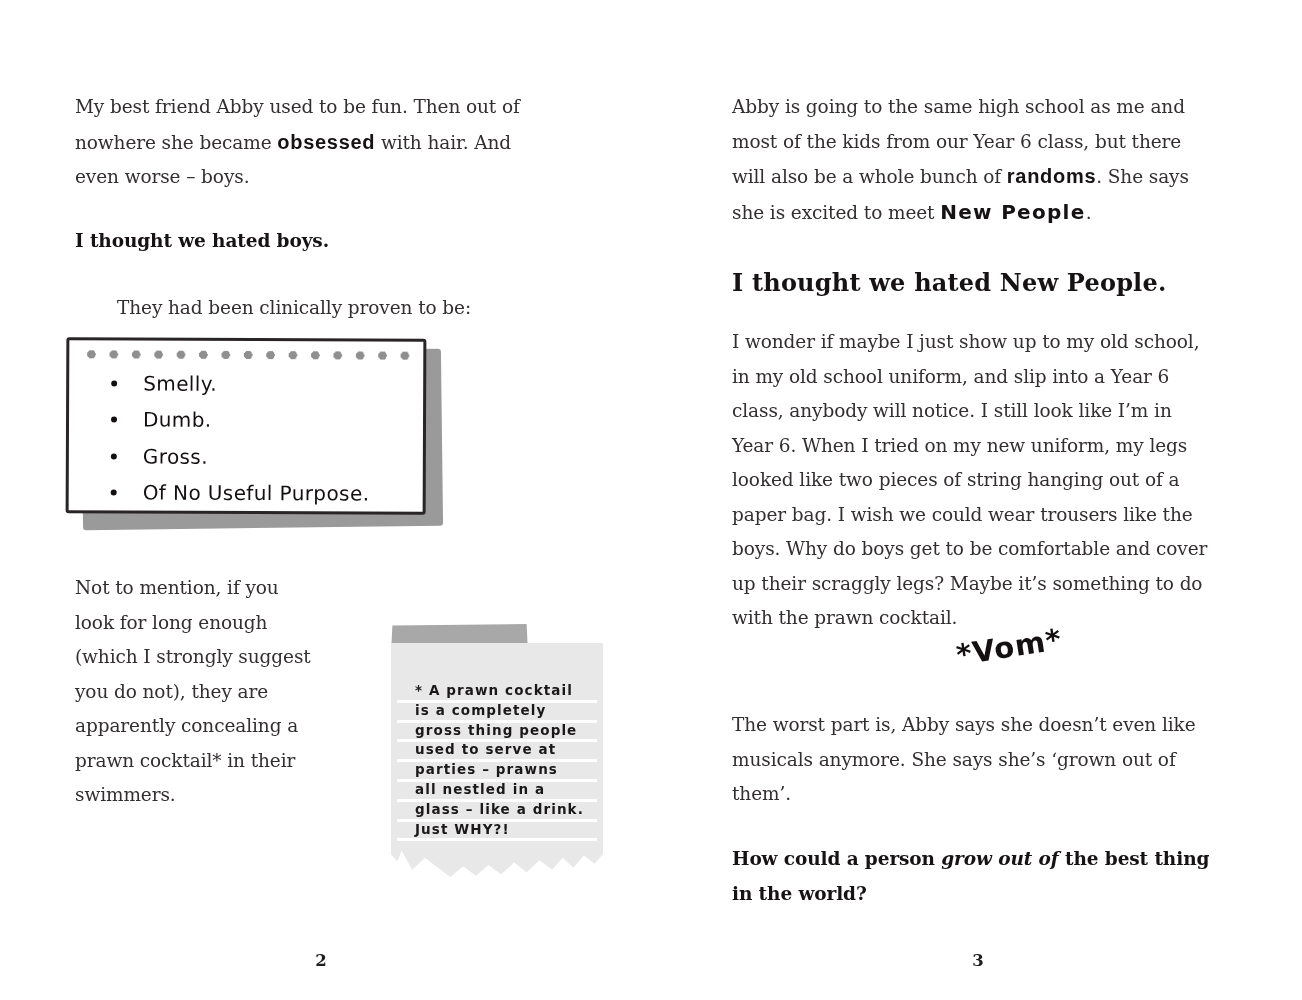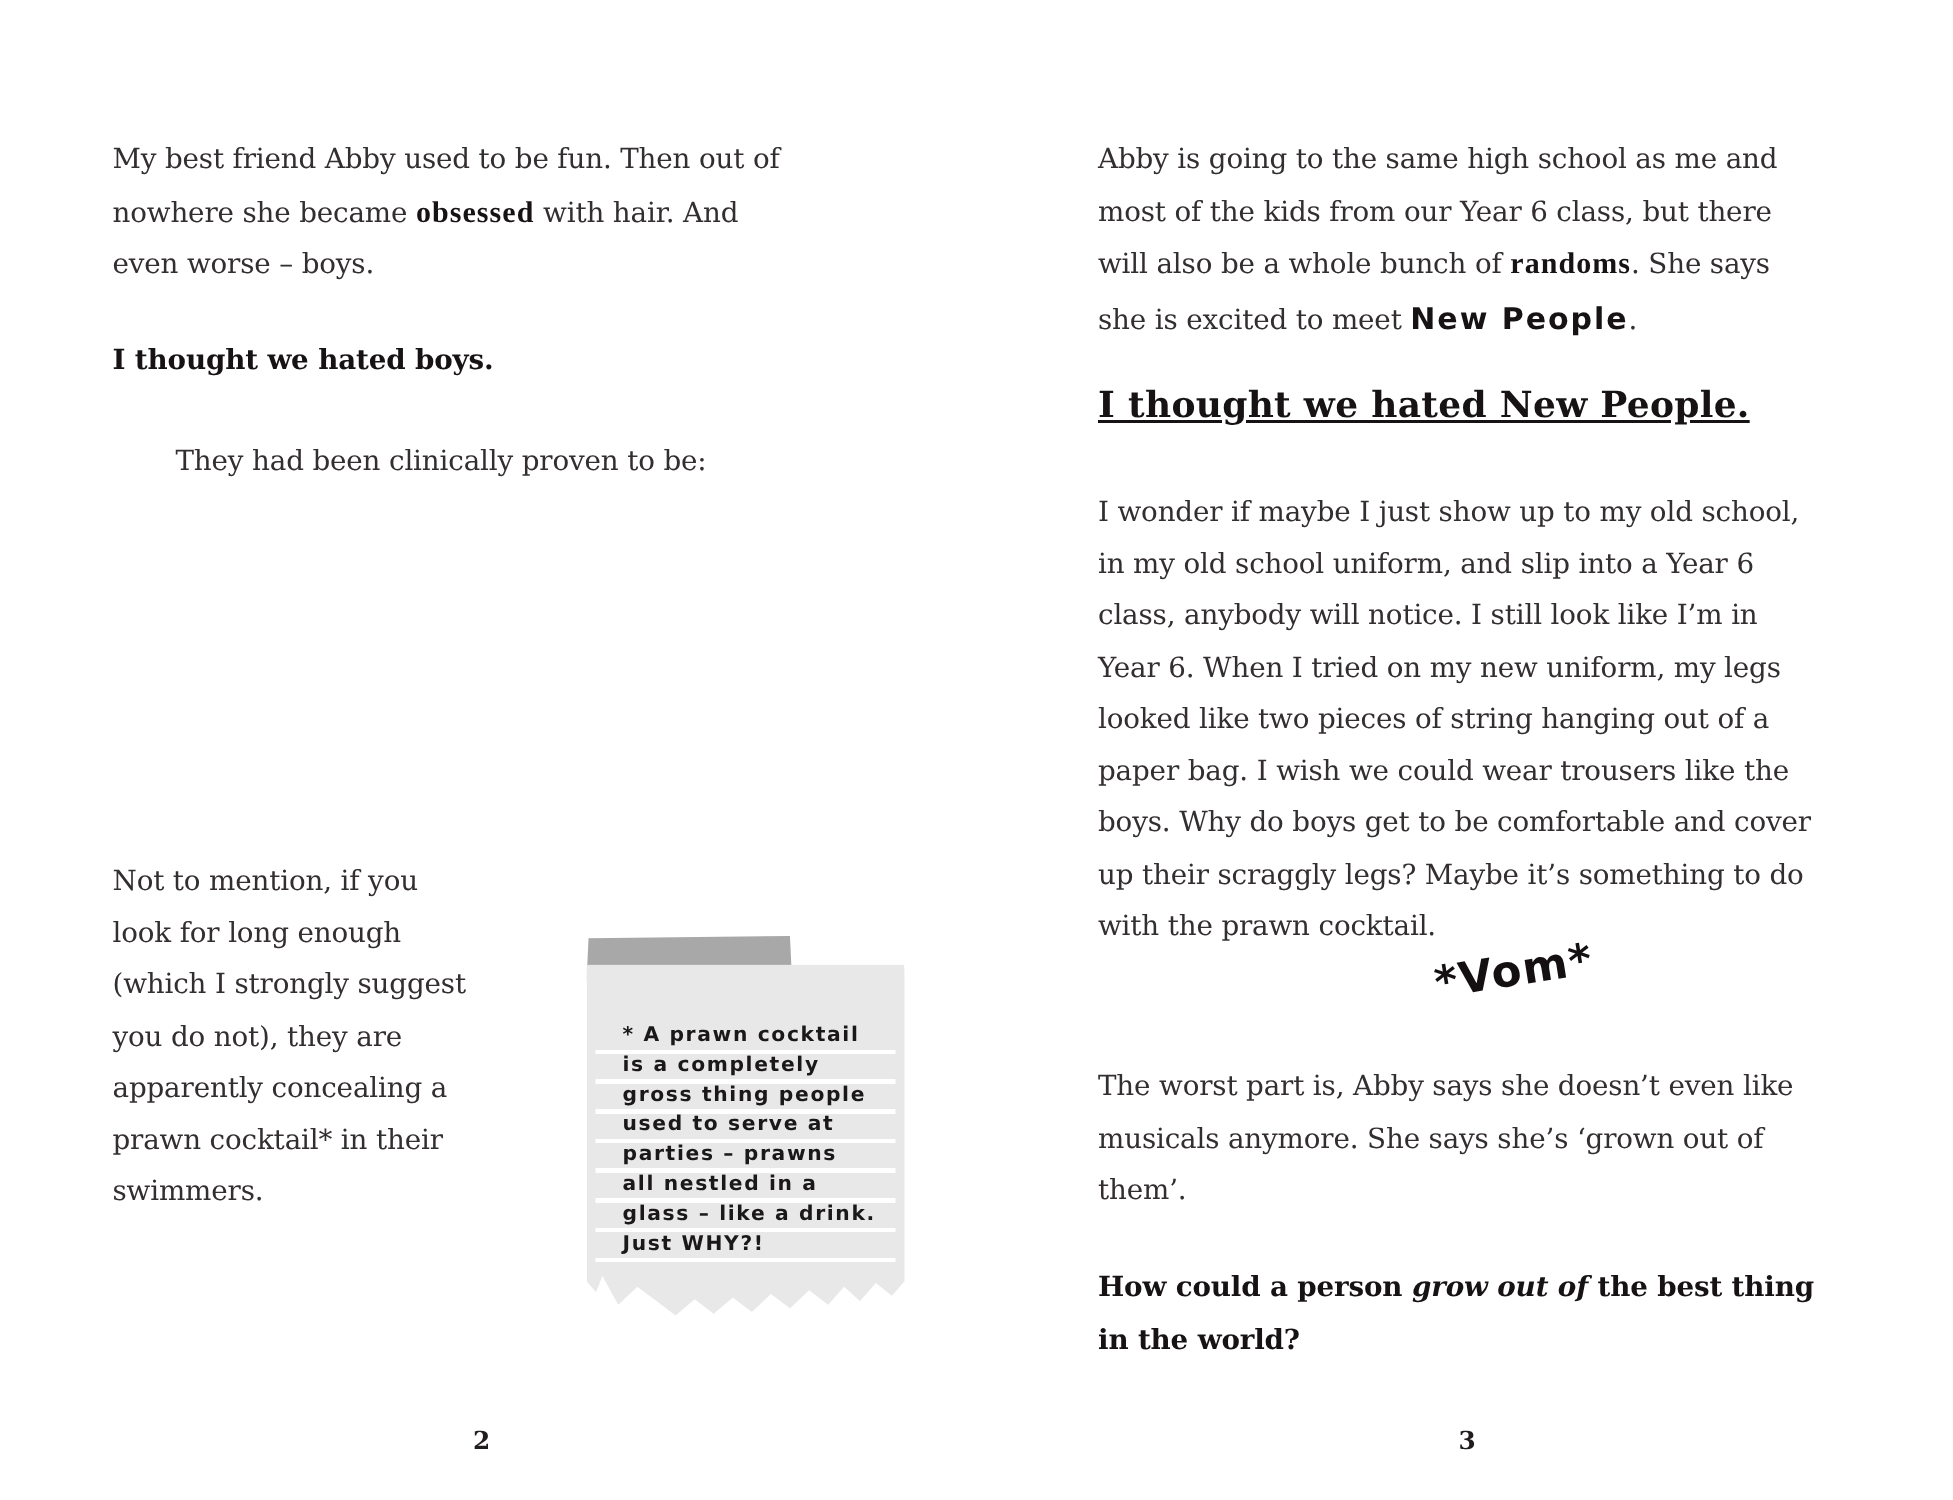--- a/index.html
+++ b/index.html
@@ -11,21 +11,21 @@
   #pageL { left:75px;  width:456px; height:900px; }
   #pageR { left:732px; width:484px; height:900px; }
 
   .blk { position:absolute; margin:0; font-size:18.5px; line-height:34.5px; letter-spacing:-0.1px; }
   .bold-line { font-weight:700; color:#171314; }
   .h-big { font-size:24px; font-weight:700; color:#171314; letter-spacing:0.2px; line-height:32px; }
   .it { }
   .bi { font-style:italic; font-weight:700; }
 
   
-  .hand  { font-family:Liberation Serif, serif; font-weight:700; font-size:20px; letter-spacing:0.7px; color:#171314; }
+  .hand  { font-family:Liberation Sans, sans-serif; font-weight:700; font-size:20px; letter-spacing:0.7px; color:#171314; }
   .hand2 { font-family:"DejaVu Sans", sans-serif; font-weight:700; font-size:20px; letter-spacing:1.3px; color:#171314; }
   .exclaim {
     position:absolute; left:0; top:744px;
     font-family:"DejaVu Sans", sans-serif; font-weight:400; font-size:27px;
     letter-spacing:0.6px; color:#141011;
   }
   .vom {
     position:absolute; left:224px; top:540px;
     font-family:"DejaVu Sans", sans-serif; font-weight:700; font-size:29px;
     letter-spacing:1px; color:#141011; transform:rotate(-9deg);
@@ -98,20 +98,44 @@
   <section class="page" id="pageL">
 
     <p class="blk" style="top:0; width:458px;">
       <span>My best friend Abby used to be fun. Then out of nowhere she became </span><span class="hand">obsessed</span><span> with hair. And even worse – boys.</span>
     </p>
 
     <p class="blk bold-line" style="top:134px; width:458px;">I thought we hated boys.</p>
 
     <p class="blk" style="top:201px; width:458px;margin-left:42px;">They had been clinically proven to be:</p>
 
+    <div id="notepad">
+      <div class="np-shadow"></div>
+      <div class="np-paper">
+        <div class="np-dots"></div>
+        <ul class="np-list">
+          <li class="np-item">
+            <span class="np-bullet"></span>
+            <span>Smelly.</span>
+          </li>
+          <li class="np-item">
+            <span class="np-bullet"></span>
+            <span>Dumb.</span>
+          </li>
+          <li class="np-item">
+            <span class="np-bullet"></span>
+            <span>Gross.</span>
+          </li>
+          <li class="np-item">
+            <span class="np-bullet"></span>
+            <span>Of No Useful Purpose.</span>
+          </li>
+        </ul>
+      </div>
+    </div>
 
     <p class="blk" style="top:481px; width:310px;">
       <span class="line">Not to mention, if you</span>
       <span class="line">look for long enough</span>
       <span class="line">(which I strongly suggest</span>
       <span class="line">you do not), they are</span>
       <span class="line">apparently concealing a</span>
       <span class="line">prawn cocktail* in their</span>
       <span class="line">swimmers.</span>
     </p>
@@ -133,21 +157,21 @@
     </div>
 
   </section>
 
   <section class="page" id="pageR">
 
     <p class="blk" style="top:0; width:484px;">
       <span>Abby is going to the same high school as me and most of the kids from our Year 6 class, but there will also be a whole bunch of </span><span class="hand">randoms</span><span>. She says she is excited to meet </span><span class="hand2">New People</span><span>.</span>
     </p>
 
-    <h2 class="blk h-big" style="top:164px; width:484px;text-decoration:underline;">I thought we hated New People.</h2>
+    <h2 class="blk h-big" style="top:177px; width:484px;">I thought we hated New People.</h2>
 
     <p class="blk" style="top:235px; width:484px;">
       <span>I wonder if maybe I just show up to my old school, in my old school uniform, and slip into a Year 6 class, anybody will notice. I still </span><span class="it">look</span><span> like I’m in Year 6. When I tried on my new uniform, my legs looked like two pieces of string hanging out of a paper bag. I wish we could wear trousers like the boys. Why do boys get to be comfortable and cover up </span><span class="it">their</span><span> scraggly legs? Maybe it’s something to do with the prawn cocktail.</span>
     </p>
 
     <div class="vom">*Vom*</div>
 
     <p class="blk bold-line" style="top:752px; width:484px;">
       <span>How could a person </span><span class="bi">grow out of</span><span> the best thing in the world?</span>
     </p>

